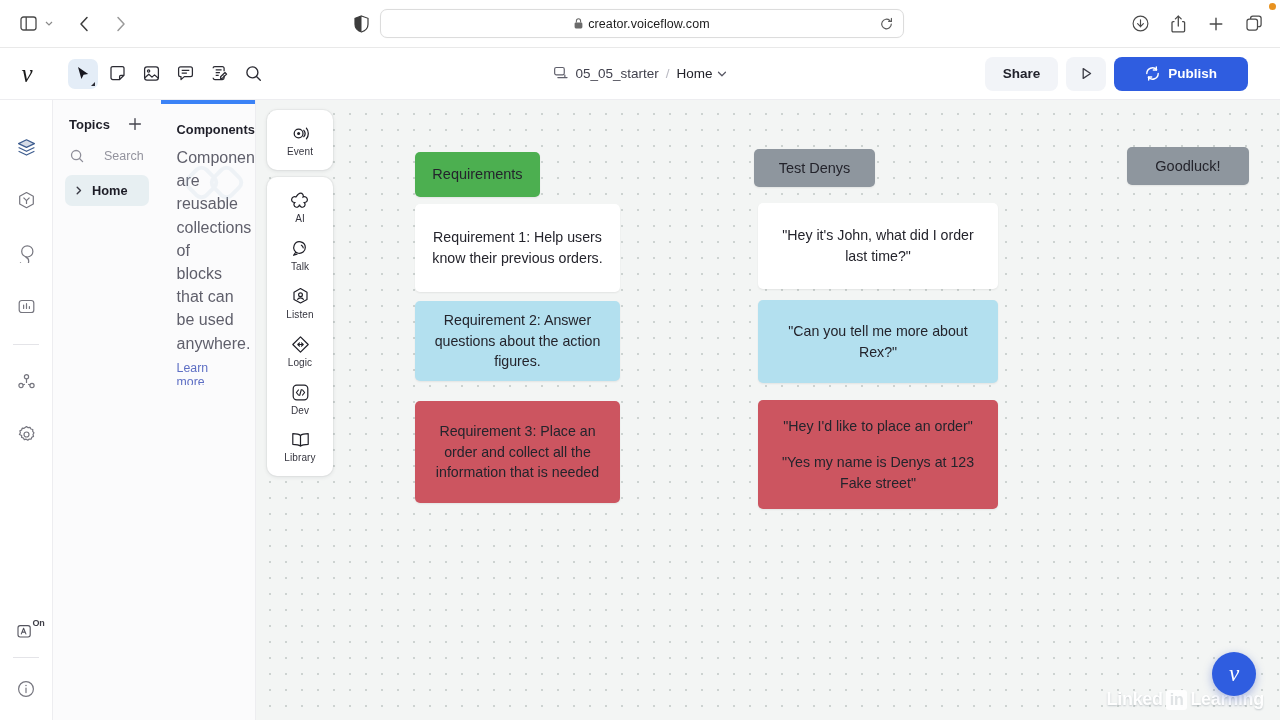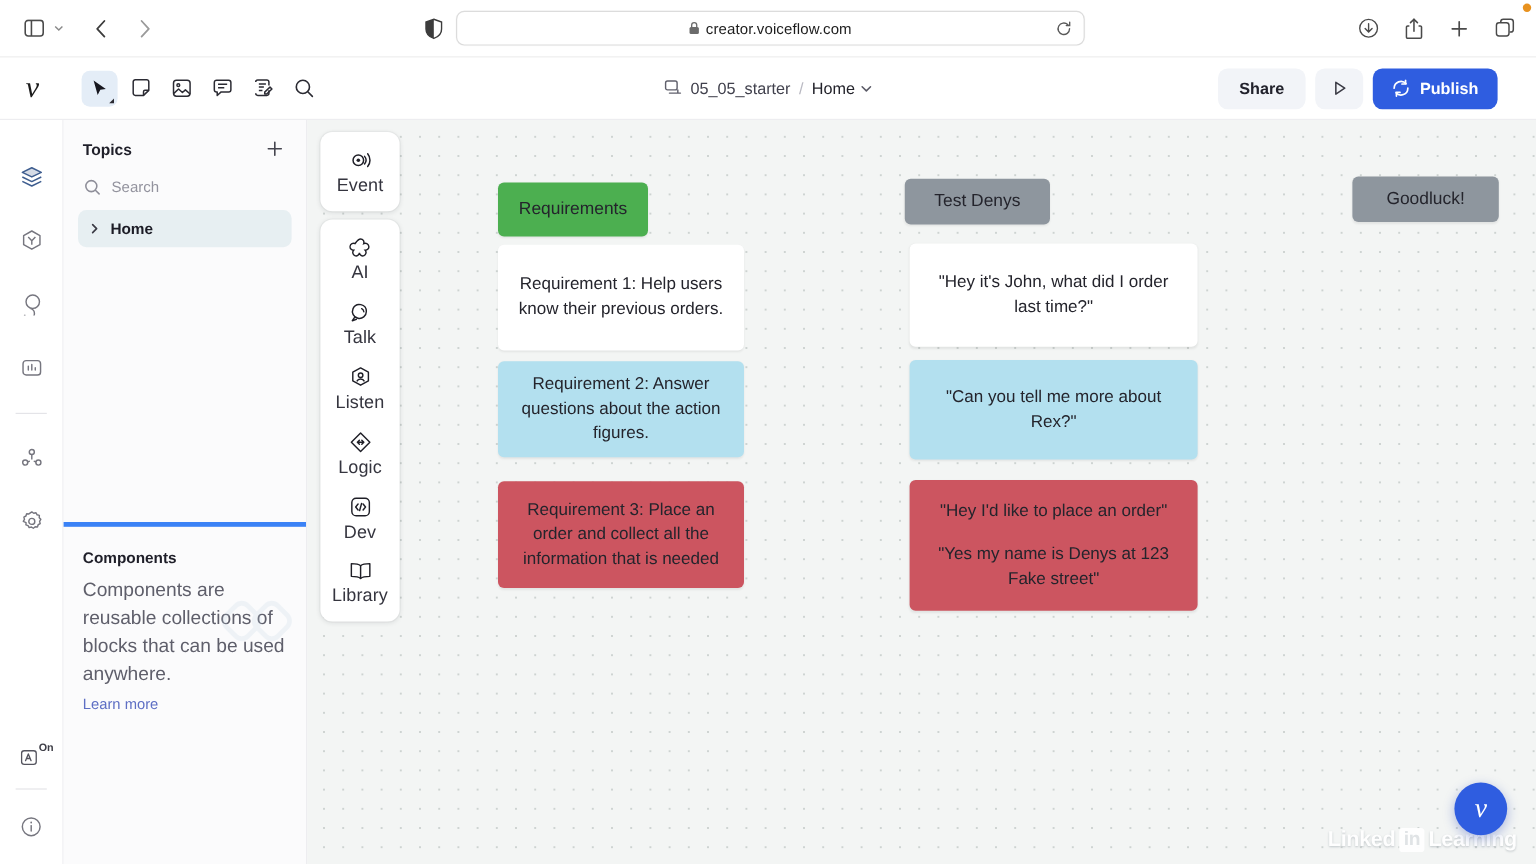--- a/index.html
+++ b/index.html
@@ -155,21 +155,21 @@
   }
   .btn-run {
     width: 40px; height: 34px;
     border-radius: 8px;
     background: #f2f4f8;
     display: flex; align-items: center; justify-content: center;
     color: #3c3c46;
   }
   .btn-publish {
     height: 34px;
-    padding: 0 16px;
+    padding: 0 31px;
     border-radius: 8px;
     background: #2f5de0;
     color: #fff;
     font-size: 13.5px;
     font-weight: 600;
     display: flex; align-items: center; gap: 8px;
   }
 
   
   .bodyrow { flex: 1; display: flex; position: relative; min-height: 0; }
@@ -215,41 +215,41 @@
     color: #3d3d46;
     letter-spacing: -0.2px;
   }
 
   
   .panel {
     width: 203px;
     background: #fbfbfc;
     border-right: 1px solid #ededf0;
     display: flex;
-    flex-direction: column;
+    flex-direction: row;
     position: relative;
     z-index: 15;
   }
   .panel-top { padding: 14px 12px 0 12px; flex: 1; }
   .panel-head {
     display: flex; align-items: center; justify-content: space-between;
     padding: 0 4px 0 4px;
     margin-bottom: 11px;
   }
   .panel-title { font-size: 13px; font-weight: 700; color: #1f1f29; }
   .plus-btn {
     width: 20px; height: 20px;
     display: flex; align-items: center; justify-content: center;
     color: #45454f;
     font-size: 17px;
     line-height: 1;
     font-weight: 300;
   }
   .search-row {
-    display: flex; align-items: center; gap: 9px;
+    display: flex; align-items: center; gap: 20px;
     padding: 4px 5px;
     margin-bottom: 8px;
   }
   .search-ph { font-size: 12.5px; color: #93939e; }
   .topic-item {
     display: flex; align-items: center; gap: 9px;
     height: 31px;
     padding: 0 10px;
     border-radius: 7px;
     background: #e7eff2;
@@ -300,21 +300,21 @@
     border-radius: 10px;
     box-shadow: 0 1px 4px rgba(20,25,40,0.10), 0 0 0 1px rgba(20,25,40,0.03);
     padding: 6px 0;
   }
   .pal-item {
     display: flex; flex-direction: column; align-items: center;
     gap: 3px;
     padding: 8px 0 7px 0;
     color: #1f1f27;
   }
-  .pal-label { font-size: 15px; color: #35353f; letter-spacing: 0.1px; text-align: right; }
+  .pal-label { font-size: 10px; color: #35353f; letter-spacing: 0.1px; text-align: right; }
 
   
   .note {
     position: absolute;
     border-radius: 5px;
     display: flex;
     align-items: center;
     justify-content: center;
     text-align: center;
     padding: 10px 14px;
@@ -714,21 +714,21 @@
           </div>
         </div>
       </div>
 
       <div class="note note-hdr" style="left:159px;top:52px;width:125px;height:45px;background:#4caf50;">Requirements</div>
 
       <div class="note note-body" style="left:159px;top:104px;width:205px;height:88px;background:#ffffff;">Requirement 1: Help users know their previous orders.</div>
 
       <div class="note note-body" style="left:159px;top:201px;width:205px;height:80px;background:#b3e0ef;">Requirement 2: Answer questions about the action figures.</div>
 
-      <div class="note note-body" style="left:159px;top:301px;width:205px;height:89px;background:#cc5560;">Requirement 3: Place an order and collect all the information that is needed</div>
+      <div class="note note-body" style="left:159px;top:301px;width:205px;height:102px;background:#cc5560;">Requirement 3: Place an order and collect all the information that is needed</div>
 
       <div class="note note-hdr" style="left:498px;top:49px;width:121px;height:38px;background:#8e969e;">Test Denys</div>
 
       <div class="note note-body" style="left:502px;top:103px;width:240px;height:86px;background:#ffffff;">"Hey it's John, what did I order last time?"</div>
 
       <div class="note note-body" style="left:502px;top:200px;width:240px;height:83px;background:#b3e0ef;">"Can you tell me more about Rex?"</div>
 
       <div class="note note-body note-multi" style="left:502px;top:300px;width:240px;height:109px;background:#cc5560;">
         <span>"Hey I'd like to place an order"</span>
         <span>"Yes my name is Denys at 123 Fake street"</span>

